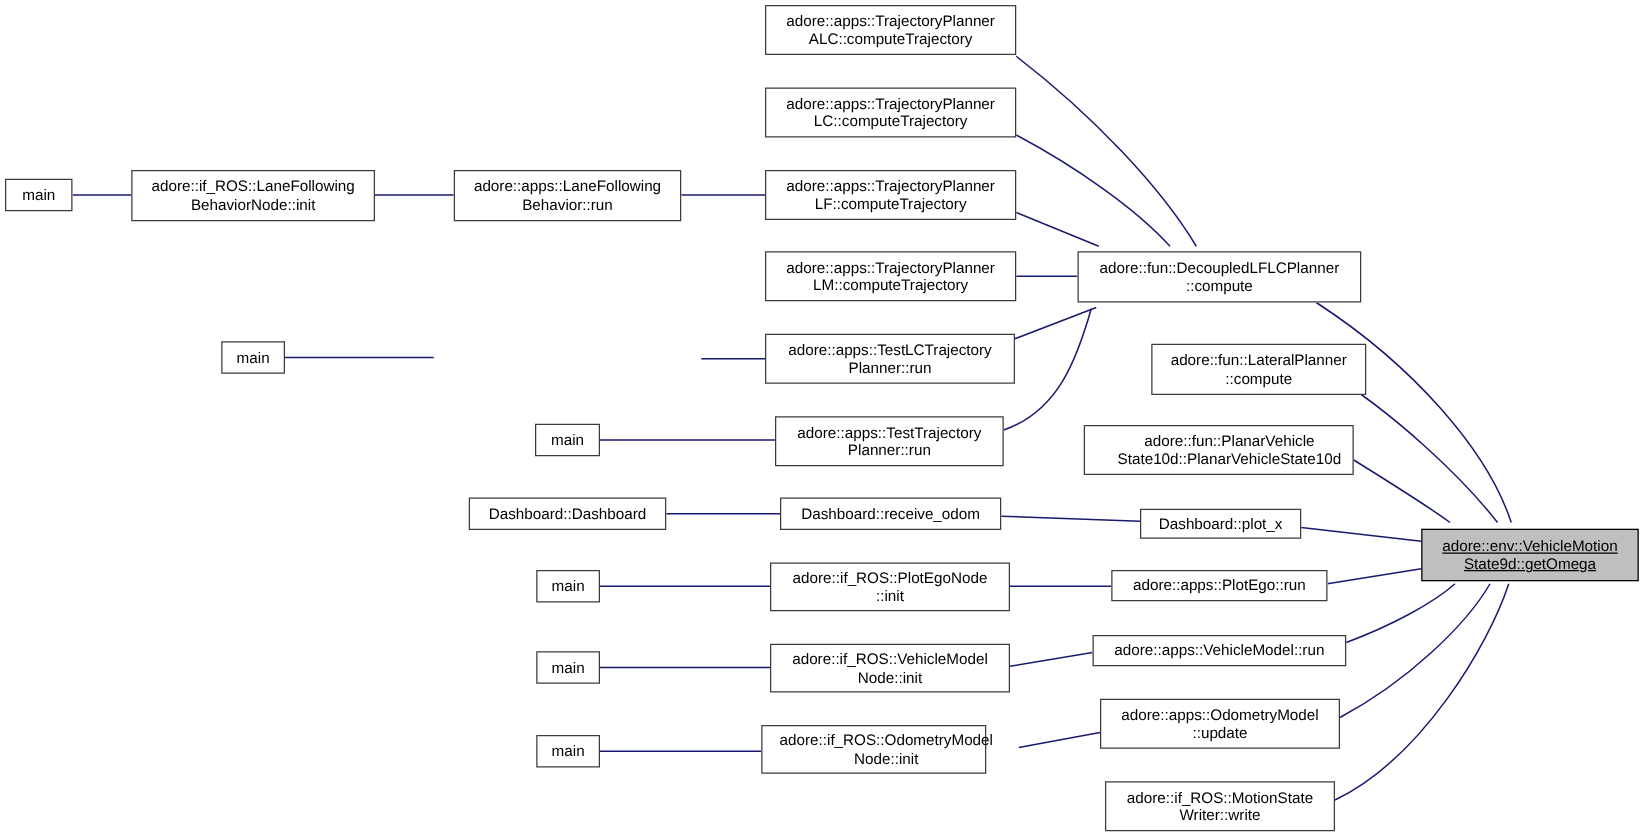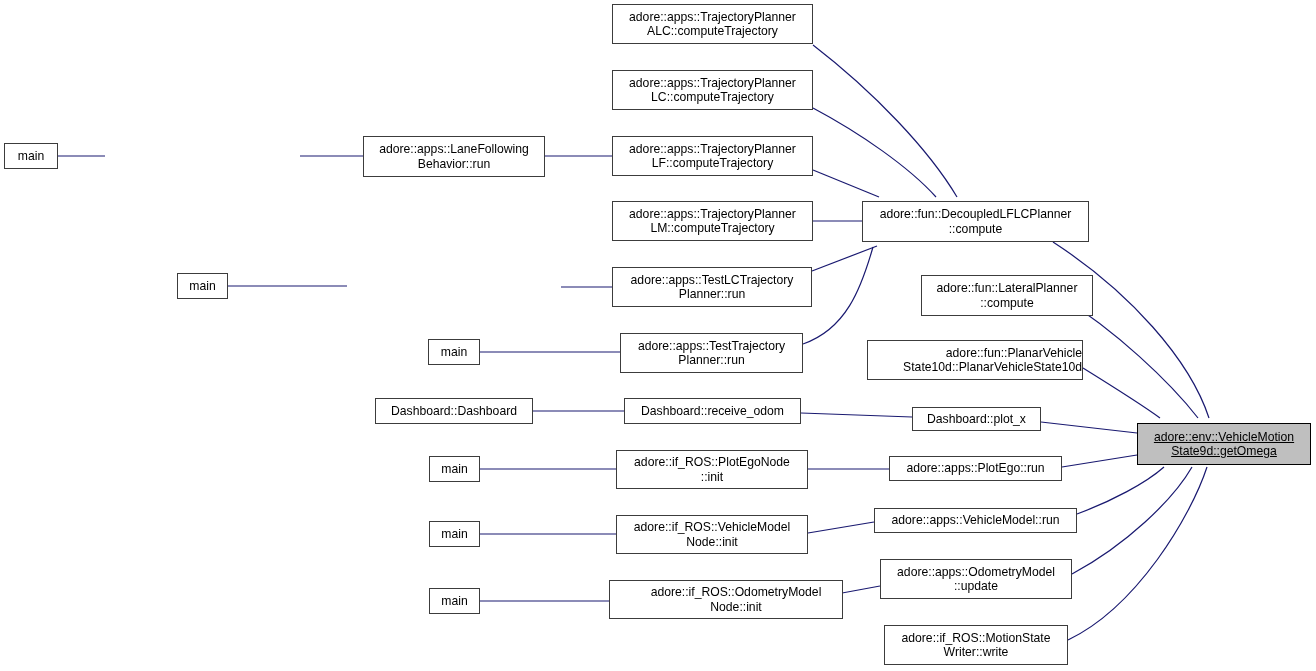--- a/index.html
+++ b/index.html
@@ -37,21 +37,21 @@
     line-height: 14.5px;
     color: #000000;
     white-space: nowrap;
     text-align: center;
   }
   .node--highlight {
     background: #bfbfbf;
     border: 1.8px solid #000000;
   }
   .node--left {
-    align-items: flex-end;
+    align-items: center;
     padding-left: 17px;
     text-align: left;
   }
   .node-line {
     display: block;
   }
 </style>
 </head>
 <body>
 
@@ -86,20 +86,24 @@
       <path d="M480,534 L616,534" stroke="#191970" marker-end="url(#arrowhead)"></path>
       <path d="M808,533 L874,522" stroke="#191970" marker-end="url(#arrowhead)"></path>
       <path d="M1077,514 C1112,501 1146,483 1164,467" stroke="#191970" marker-end="url(#arrowhead)"></path>
       <path d="M480,601 L609,601" stroke="#191970" marker-end="url(#arrowhead)"></path>
       <path d="M815,598 L880,586" stroke="#191970" marker-end="url(#arrowhead)"></path>
       <path d="M1072,574 C1126,545 1173,500 1192,467" stroke="#191970" marker-end="url(#arrowhead)"></path>
       <path d="M1068,640 C1137,607 1191,516 1207,467" stroke="#191970" marker-end="url(#arrowhead)"></path>
     </svg>
     <div class="node" style="left: 4px; top: 143px; width: 54px; height: 26px;">
       <span class="node-line">main</span>
+    </div>
+    <div class="node" style="left: 105px; top: 136px; width: 195px; height: 41px;">
+      <span class="node-line">adore::if_ROS::LaneFollowing</span>
+      <span class="node-line">BehaviorNode::init</span>
     </div>
     <div class="node" style="left: 363px; top: 136px; width: 182px; height: 41px;">
       <span class="node-line">adore::apps::LaneFollowing</span>
       <span class="node-line">Behavior::run</span>
     </div>
     <div class="node" style="left: 612px; top: 4px; width: 201px; height: 40px;">
       <span class="node-line">adore::apps::TrajectoryPlanner</span>
       <span class="node-line">ALC::computeTrajectory</span>
     </div>
     <div class="node" style="left: 612px; top: 70px; width: 201px; height: 40px;">
@@ -169,21 +173,21 @@
     <div class="node" style="left: 616px; top: 515px; width: 192px; height: 39px;">
       <span class="node-line">adore::if_ROS::VehicleModel</span>
       <span class="node-line">Node::init</span>
     </div>
     <div class="node" style="left: 874px; top: 508px; width: 203px; height: 25px;">
       <span class="node-line">adore::apps::VehicleModel::run</span>
     </div>
     <div class="node" style="left: 429px; top: 588px; width: 51px; height: 26px;">
       <span class="node-line">main</span>
     </div>
-    <div class="node" style="left: 609px; top: 580px; width: 234px; height: 39px; padding-left: 20px;">
+    <div class="node" style="left: 609px; top: 580px; width: 180px; height: 39px; padding-left: 20px;">
       <span class="node-line">adore::if_ROS::OdometryModel</span>
       <span class="node-line">Node::init</span>
     </div>
     <div class="node" style="left: 880px; top: 559px; width: 192px; height: 40px;">
       <span class="node-line">adore::apps::OdometryModel</span>
       <span class="node-line">::update</span>
     </div>
     <div class="node" style="left: 884px; top: 625px; width: 184px; height: 40px; align-items: center;">
       <span class="node-line">adore::if_ROS::MotionState</span>
       <span class="node-line">Writer::write</span>

